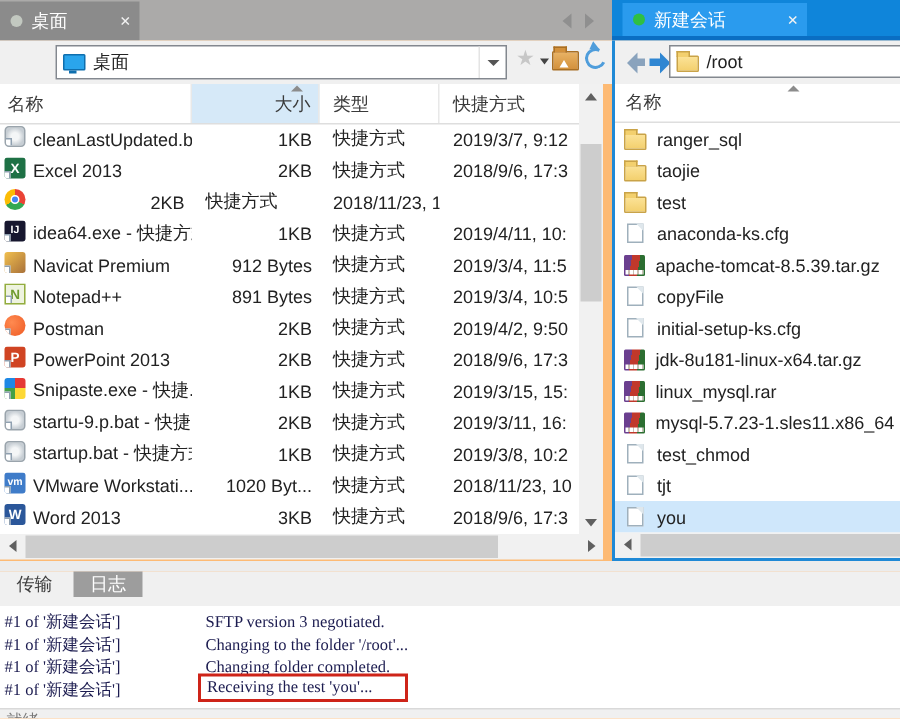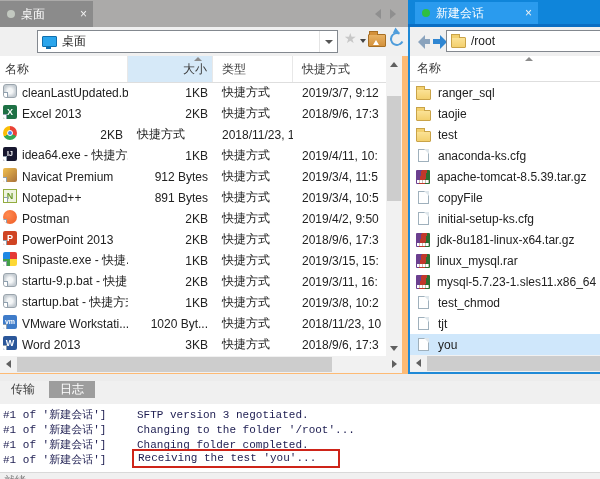--- a/index.html
+++ b/index.html
@@ -127,21 +127,21 @@
              border-width:0 5px 5px 0;border-color:transparent #dfe7ec transparent transparent}
   .ic-archive{background:linear-gradient(100deg,#6b3f8f 0 34%,#c1382b 34% 67%,#2c6e31 67%);border-radius:1px}
   .ic-archive::after{content:'';position:absolute;left:1px;right:1px;bottom:1px;height:3px;
              background:repeating-linear-gradient(90deg,#fff 0 2px,#c9bfb3 2px 3px)}
   
   .bstrip{position:absolute;left:0;top:374px;width:600px;height:7px;background:#ececec}
   .btabs{position:absolute;left:0;top:381px;width:600px;height:23px;background:#f0f0f0;display:flex;align-items:flex-start}
   .btab{display:flex;align-items:center;padding:0 11px;color:#3c3c3c}
   .btab.active{background:#9d9d9d;color:#fff;margin-left:3px}
   .log{position:absolute;left:0;top:404px;width:600px;height:68px;background:#fff;
-       font-family:Liberation Mono, monospace;font-size:11px;color:#1c1c50;padding-top:3px;box-sizing:border-box}
+       font-family:Liberation Serif, serif;font-size:11px;color:#1c1c50;padding-top:3px;box-sizing:border-box}
   .logline{height:15px;display:flex;align-items:center}
   .lg-prefix{width:134px;padding-left:3px;flex:none;white-space:nowrap;overflow:hidden}
   .lg-msg{white-space:nowrap}
   .annotated{display:inline-block;border:2px solid #ce2419;padding:1px 22px 2px 4px;margin:-3px 0 0 -5px}
   .statusbar{position:absolute;left:0;top:472px;width:600px;height:7px;background:#f0f0f0;
              border-top:1px solid #d9d9d9;overflow:hidden;font-size:11px;color:#777;padding-left:4px;box-sizing:border-box}
 </style>
 </head>
 <body>
 

